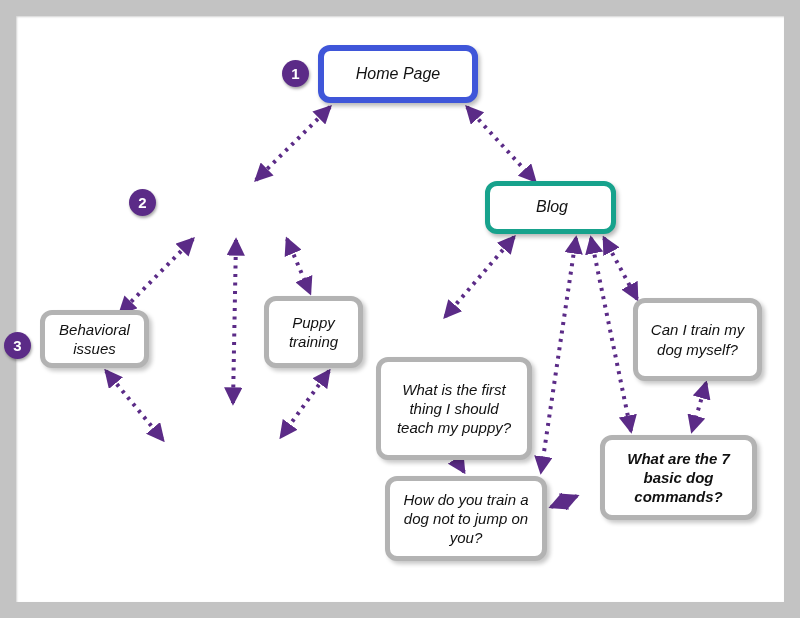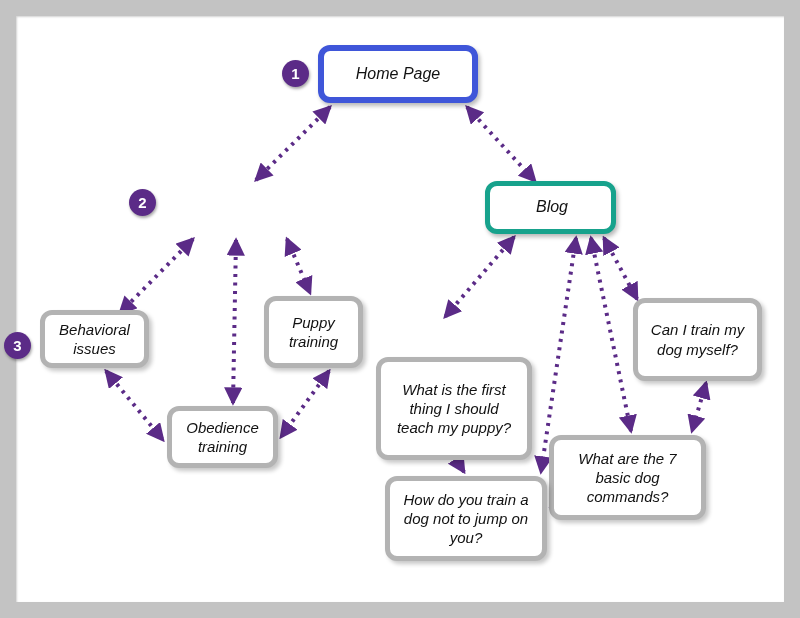--- a/index.html
+++ b/index.html
@@ -58,30 +58,27 @@
     </div>
   <div class="node secondary" style="left:485px;top:181px;width:131px;height:53px;padding-left:11px;">
       <span>Blog</span>
     </div>
   <div class="node leaf" style="left:40px;top:310px;width:109px;height:58px;">
       <span>Behavioral issues</span>
     </div>
   <div class="node leaf" style="left:264px;top:296px;width:99px;height:72px;">
       <span>Puppy training</span>
     </div>
-  <div class="node leaf" style="left:167px;top:406px;width:111px;height:62px;">
-      <span>Obedience training</span>
-    </div>
   <div class="node leaf" style="left:376px;top:321px;width:156px;height:103px;margin-top:36px;">
       <span>What is the first thing I should teach my puppy?</span>
     </div>
   <div class="node leaf" style="left:633px;top:298px;width:129px;height:83px;">
       <span>Can I train my dog myself?</span>
     </div>
-  <div class="node leaf" style="left:549px;top:435px;width:157px;height:85px;">
+  <div class="node leaf" style="left:600px;top:435px;width:157px;height:85px;font-weight:bold;">
       <span>What are the 7 basic dog commands?</span>
     </div>
   <div class="node leaf" style="left:385px;top:476px;width:162px;height:85px;justify-content:center;">
       <span>How do you train a dog not to jump on you?</span>
     </div>
 
   <div class="badge" style="left:282px;top:60px;">
       <span>1</span>
     </div>
   <div class="badge" style="left:129px;top:189px;">

